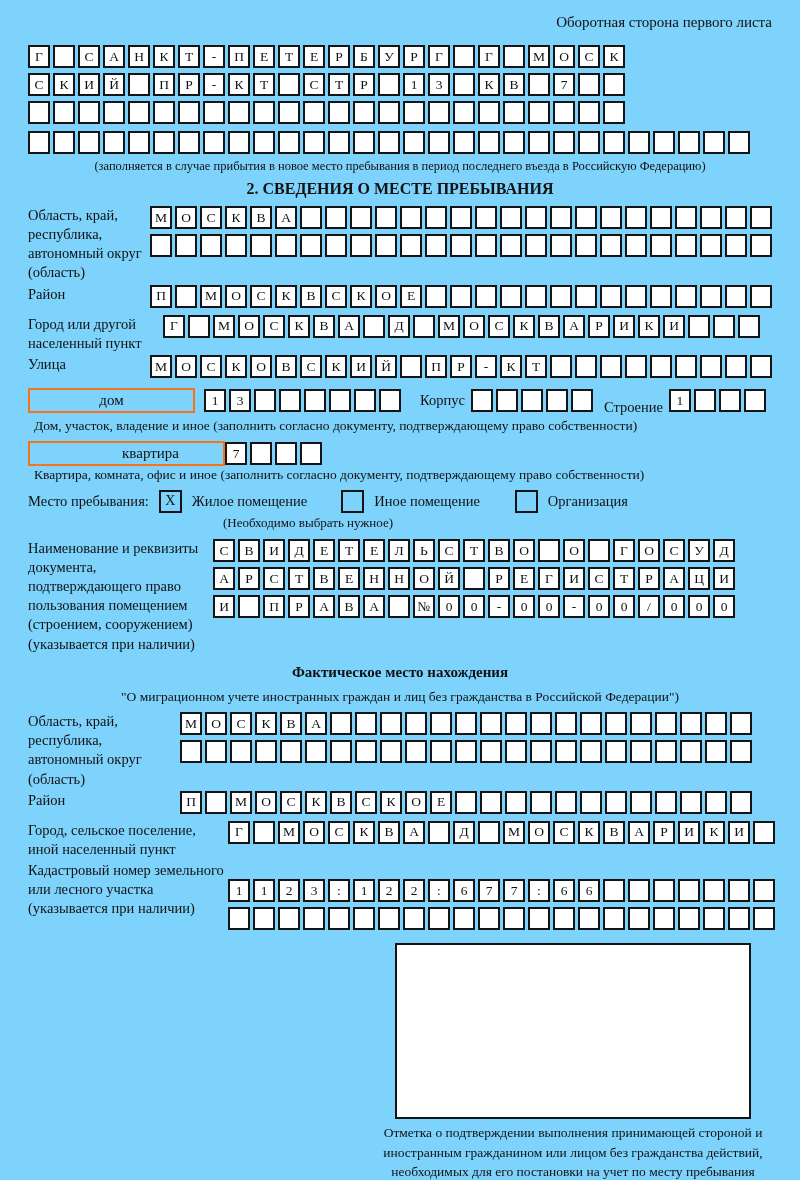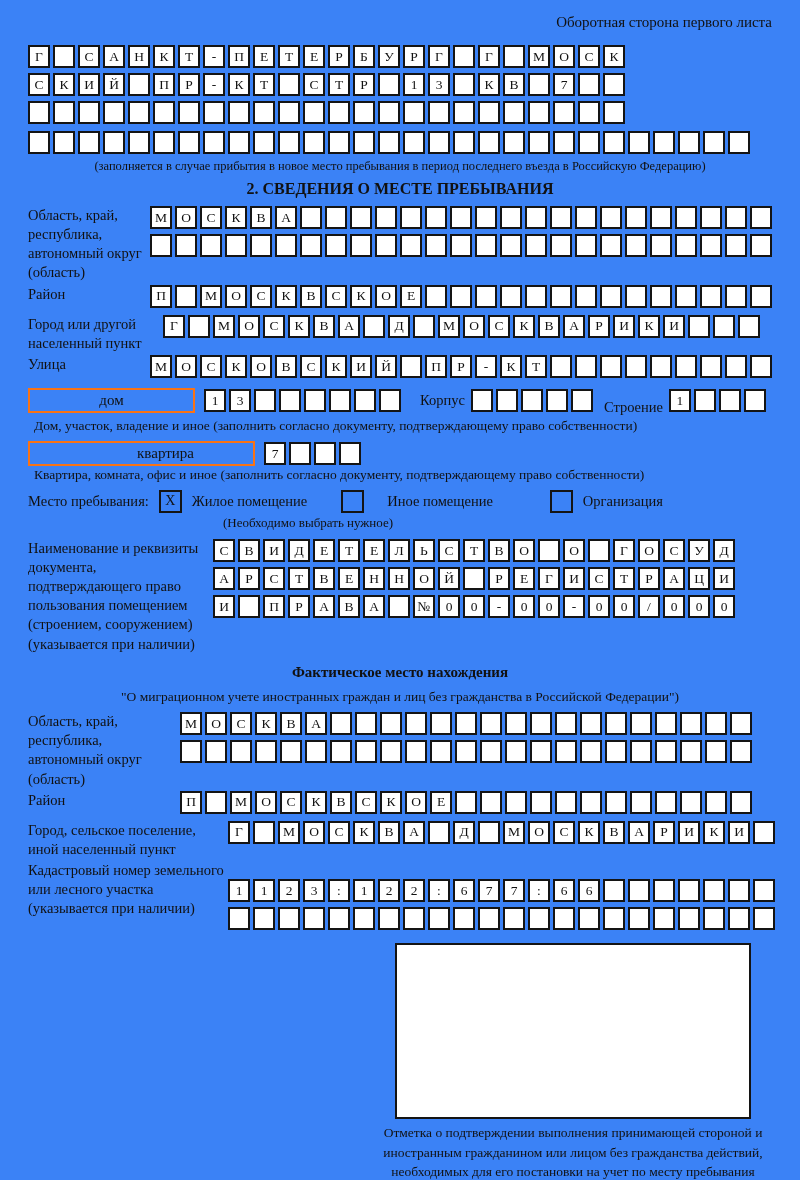--- a/index.html
+++ b/index.html
@@ -1,18 +1,18 @@
 <!DOCTYPE html>
 <html><head>
 <meta charset="utf-8">
 <style>
   html,body{margin:0;padding:0;background:#ffffff;color:#111;
     font-family:"Liberation Serif", serif;}
   .page{width:800px;height:1180px;box-sizing:border-box;padding:14px 28px 0 28px;
-    position:relative;background:#3b82f6;overflow:hidden;}
+    position:relative;background:#7dd3fc;overflow:hidden;}
   .hdr{text-align:right;font-size:15px;margin-bottom:14px;}
   .frow{display:flex;align-items:flex-start;}
   .flabel{font-size:14.5px;line-height:1.32;flex:0 0 auto;}
   .cellrows{display:flex;flex-direction:column;}
   .cellrow{display:flex;margin-bottom:5px;}
   .cell{flex:0 0 auto;width:18px;height:19px;border:2px solid #141414;margin-right:3px;
     display:flex;align-items:center;justify-content:center;
     font-size:13.5px;line-height:1;background:#fff;}
   .note{font-size:12.5px;text-align:center;margin:2px 0 6px 0;}
   .sect-title{font-size:16px;font-weight:bold;text-align:center;margin:6px 0 8px 0;}
@@ -333,37 +333,37 @@
     <div class="cellrow" style="margin-bottom:0;">
         <span class="cell">1</span>
         <span class="cell"></span>
         <span class="cell"></span>
         <span class="cell"></span>
       </div>
   </div>
   <div class="caption">Дом, участок, владение и иное (заполнить согласно документу, подтверждающему право собственности)</div>
 
   <div class="frow" style="align-items:center;">
-    <div class="wbox" style="width:227px;margin-right:9px;padding-left:48px;">квартира</div>
+    <div class="wbox" style="width:197px;padding-left:48px;">квартира</div>
     <div class="cellrow" style="margin-bottom:0;">
         <span class="cell">7</span>
         <span class="cell"></span>
         <span class="cell"></span>
         <span class="cell"></span>
       </div>
   </div>
   <div class="caption">Квартира, комната, офис и иное (заполнить согласно документу, подтверждающему право собственности)</div>
 
   <div class="chkrow">
     <div style="margin-right:10px;">Место пребывания:</div>
     <div class="opt" style="margin-right:34px;">
       <span class="chk">X</span>
       <span>Жилое помещение</span>
     </div>
-    <div class="opt" style="margin-right:36px;gap:13px;">
+    <div class="opt" style="margin-right:14px;">
       <span class="chk"></span>
       <span>Иное помещение</span>
     </div>
     <div class="opt" style="margin-right:0;padding-left:21px;">
       <span class="chk"></span>
       <span>Организация</span>
     </div>
   </div>
   <div class="small-center" style="margin:2px 0 8px 195px;">(Необходимо выбрать нужное)</div>
 

